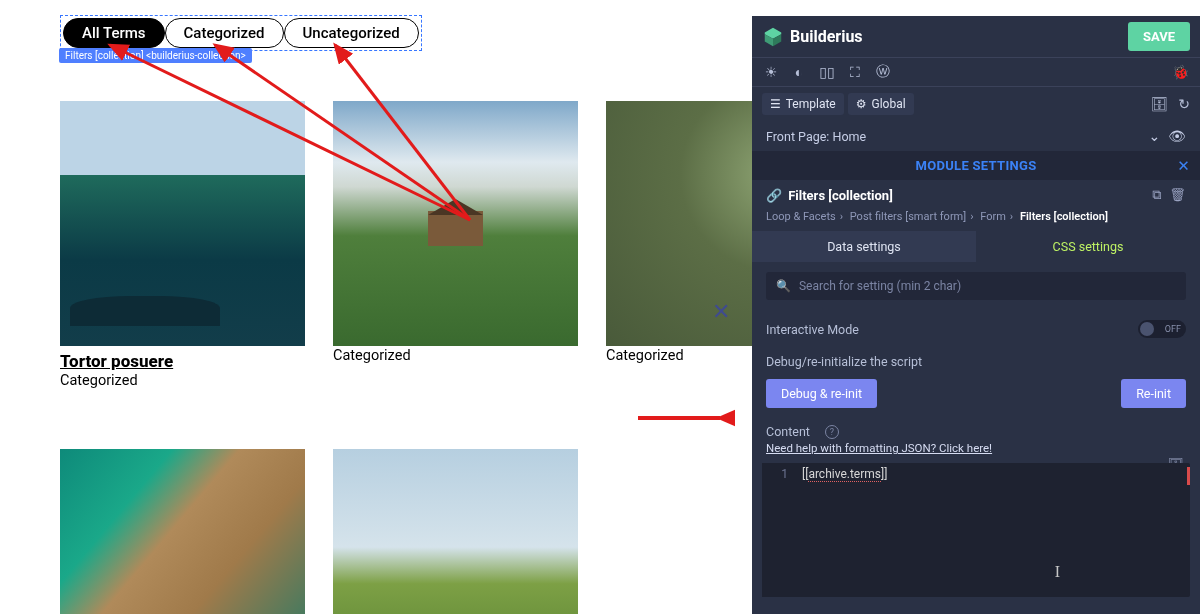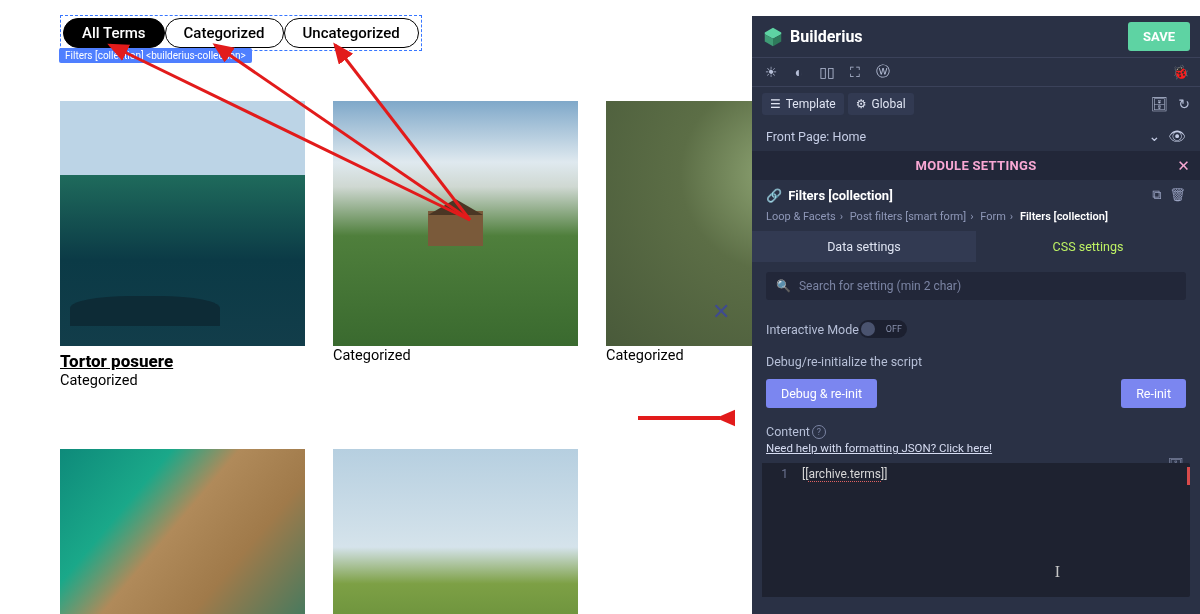--- a/index.html
+++ b/index.html
@@ -35,48 +35,48 @@
 .iconrow-left div, .sb-iconrow .bug { width: 18px; height: 18px; display: flex; align-items: center; justify-content: center; font-size: 14px; cursor: pointer; }
 
 .sb-tabs { display: flex; align-items: center; justify-content: space-between; padding: 6px 10px; }
 .sb-tabs-left { display: flex; gap: 4px; }
 .sb-tab { background: #323a52; border-radius: 3px; padding: 4px 8px; display: flex; align-items: center; gap: 5px; cursor: pointer; font-size: 12px; color: #dfe4f2; }
 .sb-tabs-right { display: flex; gap: 10px; font-size: 14px; }
 
 .sb-context { padding: 7px 14px; display: flex; justify-content: space-between; align-items: center; color: #c6cee6; }
 .sb-context-right { display: flex; gap: 8px; font-size: 14px; }
 
-.sb-modset { background: #222739; color: #f9a8d4; font-weight: 700; text-align: center; padding: 7px 0; font-size: 13px; position: relative; letter-spacing: 0.3px; }
+.sb-modset { background: #222739; color: #3b82f6; font-weight: 700; text-align: center; padding: 7px 0; font-size: 13px; position: relative; letter-spacing: 0.3px; }
 .sb-modset .xclose { position: absolute; right: 10px; top: 6px; font-size: 15px; cursor: pointer; font-weight: 400; }
 
 .sb-modhead { padding: 7px 14px; display: flex; justify-content: space-between; align-items: center; }
 .sb-modhead-left { display: flex; align-items: center; gap: 6px; color: #fff; font-weight: 700; font-size: 13px; }
 .sb-modhead-right { display: flex; gap: 8px; font-size: 13px; color: #9aa3c2; }
 .sb-modhead-right span { cursor: pointer; }
 
 .sb-crumb { padding: 0 14px 8px 14px; font-size: 11px; color: #8f98b8; }
 .sb-crumb .sep { margin: 0 4px; }
 .sb-crumb .cur { color: #fff; font-weight: 600; }
 
 .sb-subtabs { display: flex; }
 .sb-subtab { flex: 1; text-align: center; padding: 8px 0; font-size: 12.5px; cursor: pointer; color: #bef264; }
 .sb-subtab.active { background: #323a52; color: #dfe4f2; }
 
 .sb-search { padding: 10px 14px; }
 .sb-search-inner { background: #222739; border-radius: 3px; padding: 7px 10px; display: flex; align-items: center; gap: 8px; color: #7b84a3; font-size: 12px; }
 
 .sb-section { padding: 10px 14px 6px 14px; }
-.toggle-row { display: flex; justify-content: flex-start; align-items: center; }
+.toggle-row { display: flex; justify-content: space-between; align-items: center; }
 .toggle { background: #1c2030; border-radius: 10px; width: 48px; height: 18px; position: relative; font-size: 9px; color: #8890ac; display: flex; align-items: center; justify-content: flex-end; padding-right: 5px; }
 .toggle::before { content: ""; position: absolute; left: 2px; top: 2px; width: 14px; height: 14px; background: #4a536f; border-radius: 50%; }
 
 .btnrow { padding: 4px 14px 12px 14px; display: flex; justify-content: space-between; }
 .btn-p { background: #7b86f0; color: #fff; border: none; border-radius: 3px; padding: 7px 15px; font-size: 12.5px; cursor: pointer; }
 
-.content-lbl { padding: 4px 14px 2px 14px; display: flex; align-items: center; gap: 2px; }
+.content-lbl { padding: 4px 14px 2px 14px; display: flex; align-items: center; gap: 15px; }
 .help-link { padding: 0 14px 4px 14px; color: #d6dcf2; text-decoration: underline; font-size: 11.5px; display: block; }
 .code-wrap { margin: 4px 10px 10px 10px; background: #1e2230; border-radius: 2px; height: 134px; position: relative; font-family: Consolas, monospace; font-size: 12px; display: flex; }
 .code-gutter { width: 34px; background: #1e2230; color: #6d7491; text-align: right; padding: 4px 8px 0 0; }
 .code-body { padding: 4px 0 0 6px; color: #d7d7d7; position: relative; flex: 1; }
 .code-body .br { color: #d7d7d7; }
 .code-body .tok { color: #d7d7d7; border-bottom: 1px dotted #e06262; }
 .code-db-icon { position: absolute; right: 6px; top: -20px; color: #9aa3c2; font-size: 13px; }
 .code-redbar { position: absolute; right: 0; top: 4px; width: 3px; height: 18px; background: #d94b4b; }
 .text-cursor { position: absolute; right: 130px; bottom: 16px; color: #c6c6c6; font-family: serif; font-size: 16px; }
 

